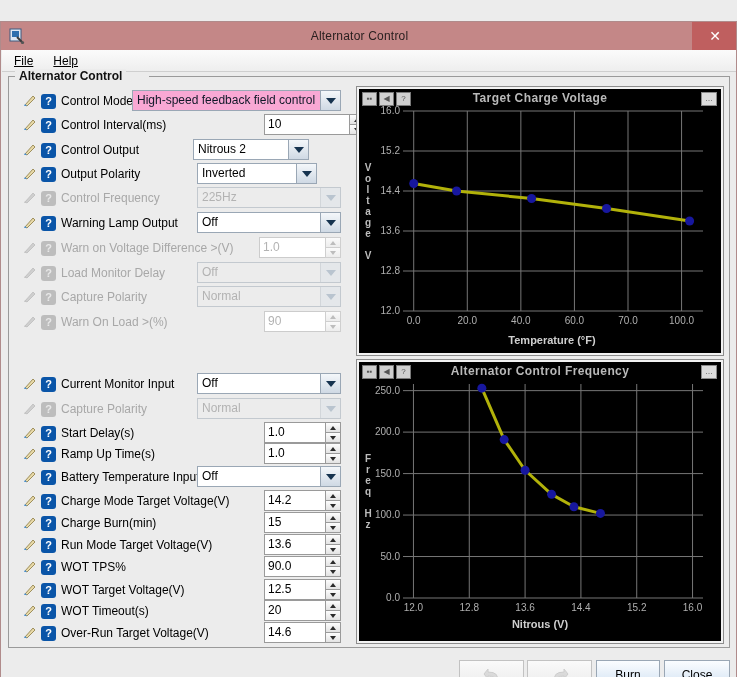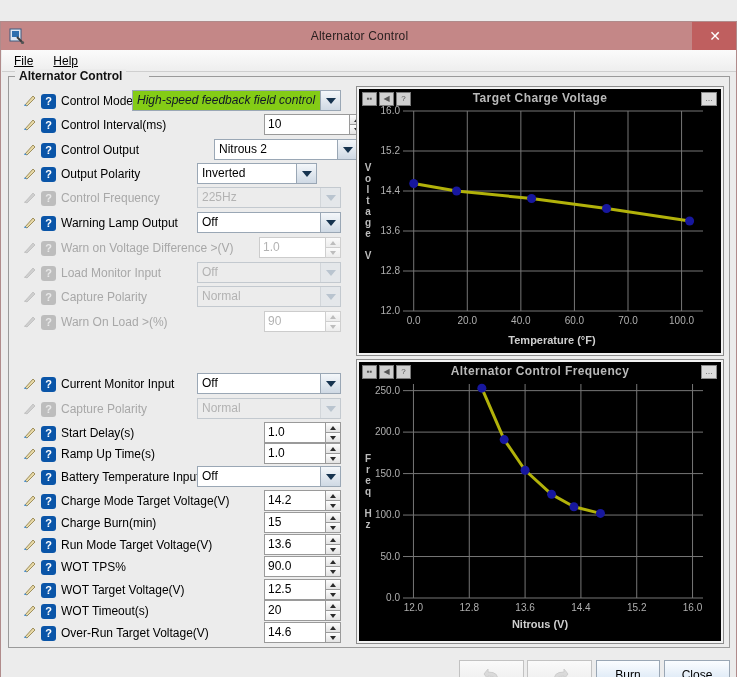--- a/index.html
+++ b/index.html
@@ -156,21 +156,21 @@
     border-left: 1px solid #9aa7b5;
     display: flex; align-items: center; justify-content: center;
   }
   .combo .carrow i {
     display: block;
     width: 0; height: 0;
     border-left: 5px solid transparent;
     border-right: 5px solid transparent;
     border-top: 6px solid #16334f;
   }
-  .combo.sel { background: #84cc16; font-style: italic; }
+  .combo.sel { background: #f9a8d4; }
   .combo.sel .cval { color: #101828; }
   .combo.dis { border-color: #c3c9cf; background: #ececec; }
   .combo.dis .cval { color: #b3b3b3; }
   .combo.dis .carrow {
     background: #e4e7ea;
     border-left: 1px solid #d2d6da;
   }
   .combo.dis .carrow i { border-top-color: #b9c4cf; }
 
   
@@ -385,21 +385,21 @@
       <div class="row" style="top: 55px;">
         <span class="ic-pen">
           <svg width="16" height="14" viewBox="0 0 16 14">
             <path d="M2 11 L4 12 L12 4 L10 2 Z" fill="#e8d9a8" stroke="#8a7a40" stroke-width="0.8"></path>
             <path d="M1 12 L4 12 L2 10 Z" fill="#4a8fd0"></path>
           </svg>
         </span>
         <span class="ic-help">?</span>
         <span class="lbl">Control Output</span>
       </div>
-      <div class="combo" style="left: 205px; top: 55px; width: 144px;">
+      <div class="combo" style="left: 184px; top: 55px; width: 116px;">
         <div class="cval">Nitrous 2</div>
         <div class="carrow">
           <i></i>
         </div>
       </div>
       <div class="row" style="top: 79px;">
         <span class="ic-pen">
           <svg width="16" height="14" viewBox="0 0 16 14">
             <path d="M2 11 L4 12 L12 4 L10 2 Z" fill="#e8d9a8" stroke="#8a7a40" stroke-width="0.8"></path>
             <path d="M1 12 L4 12 L2 10 Z" fill="#4a8fd0"></path>
@@ -468,21 +468,21 @@
         </div>
       </div>
       <div class="row dis" style="top: 178px;">
         <span class="ic-pen">
           <svg width="16" height="14" viewBox="0 0 16 14">
             <path d="M2 11 L4 12 L12 4 L10 2 Z" fill="#cfcfcf" stroke="#bdbdbd" stroke-width="0.8"></path>
             <path d="M1 12 L4 12 L2 10 Z" fill="#c4c4c4"></path>
           </svg>
         </span>
         <span class="ic-help">?</span>
-        <span class="lbl">Load Monitor Input</span>
+        <span class="lbl">Load Monitor Delay</span>
       </div>
       <div class="combo dis" style="left: 188px; top: 178px; width: 144px;">
         <div class="cval">Off</div>
         <div class="carrow">
           <i></i>
         </div>
       </div>
       <div class="row dis" style="top: 202px;">
         <span class="ic-pen">
           <svg width="16" height="14" viewBox="0 0 16 14">

